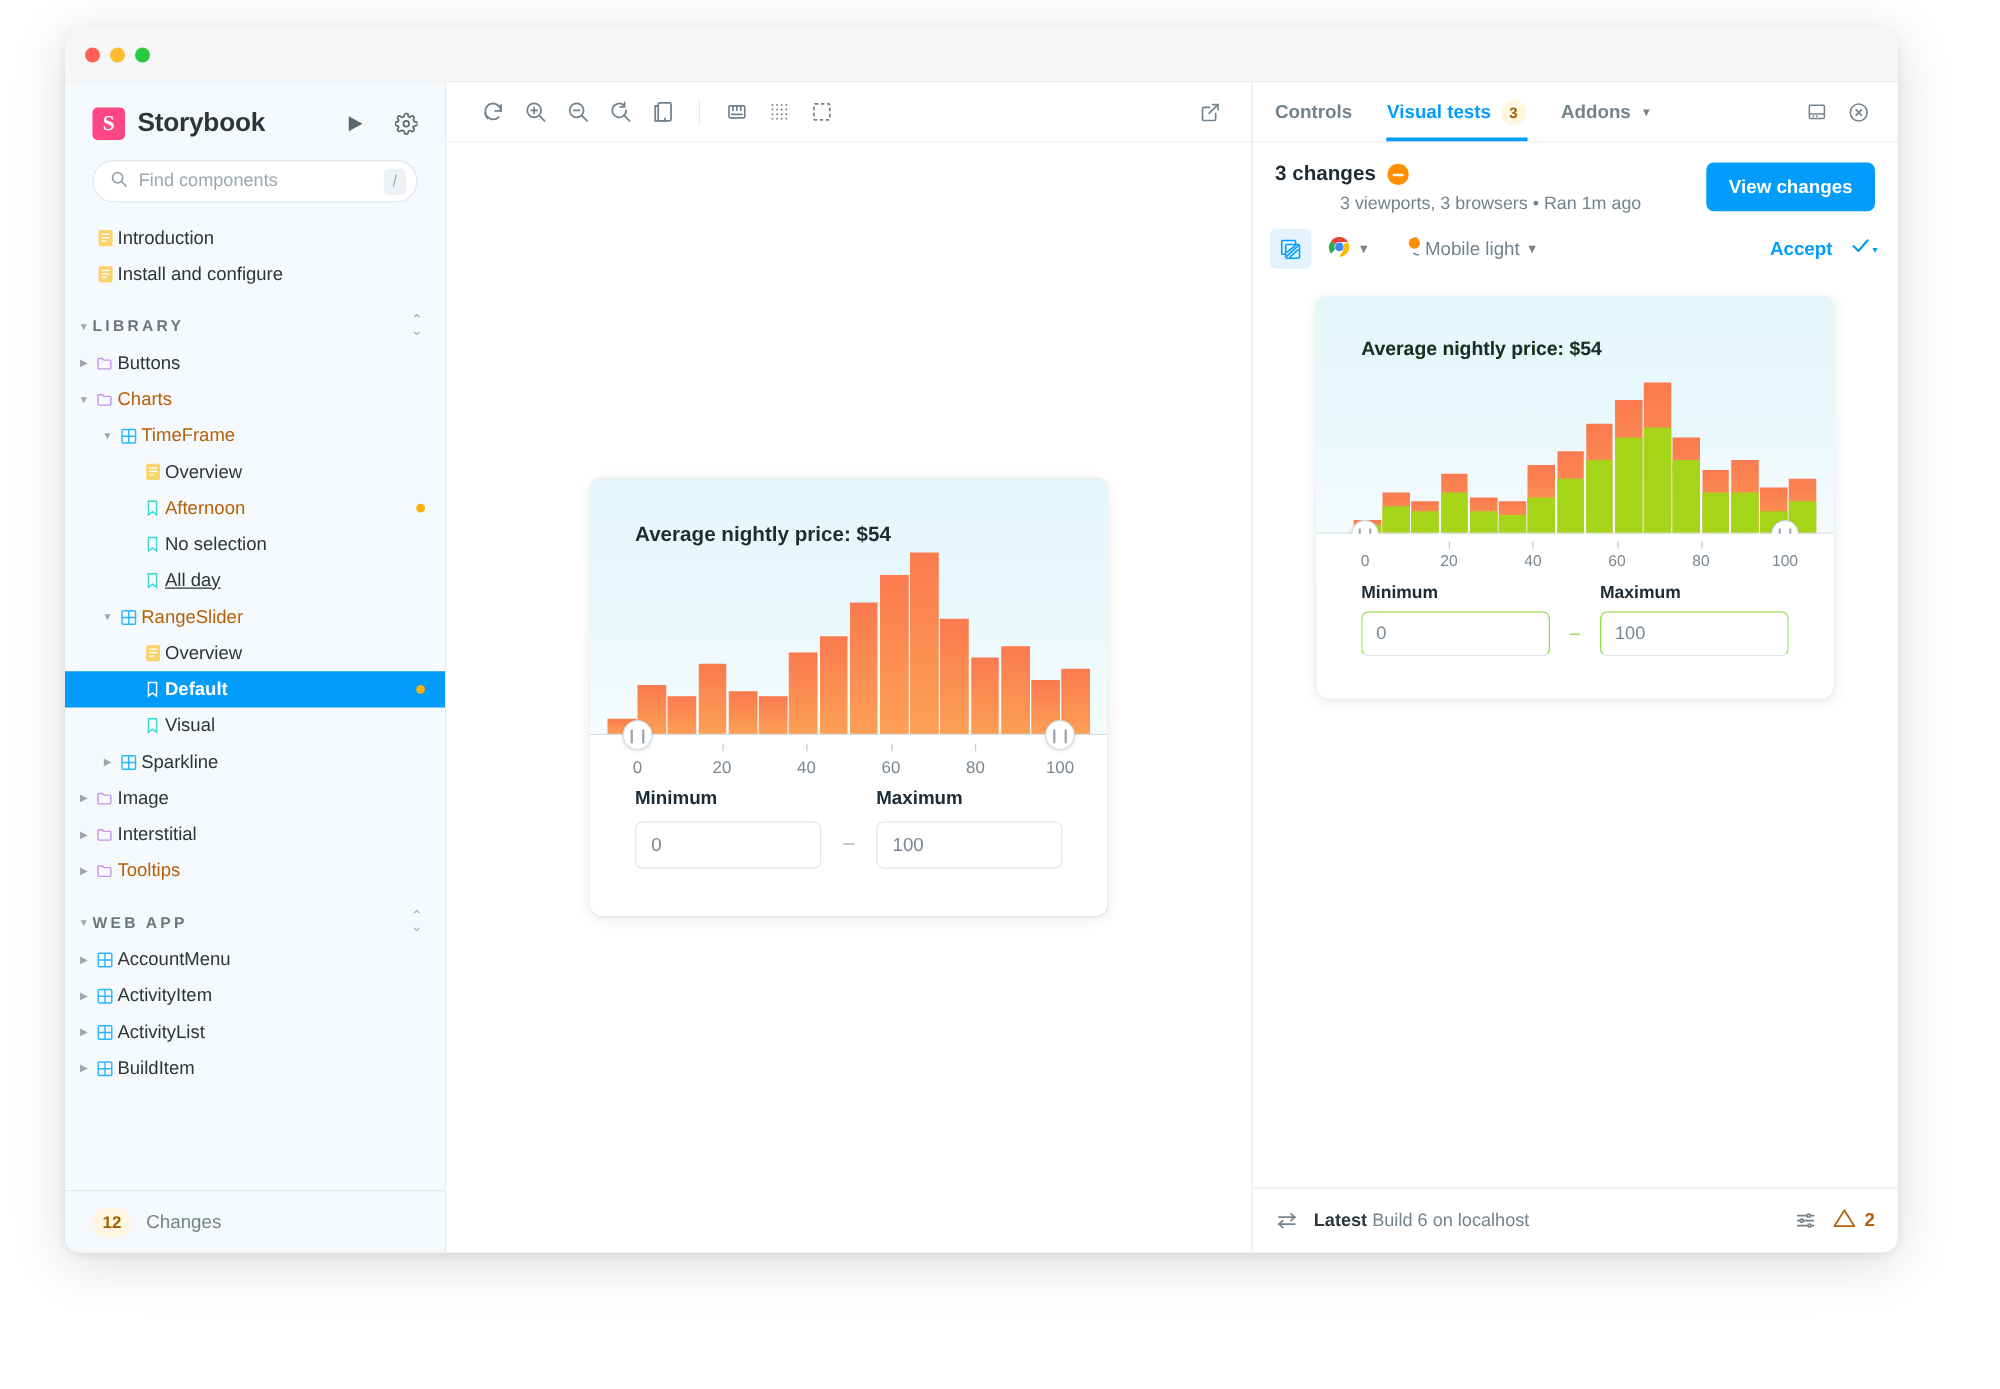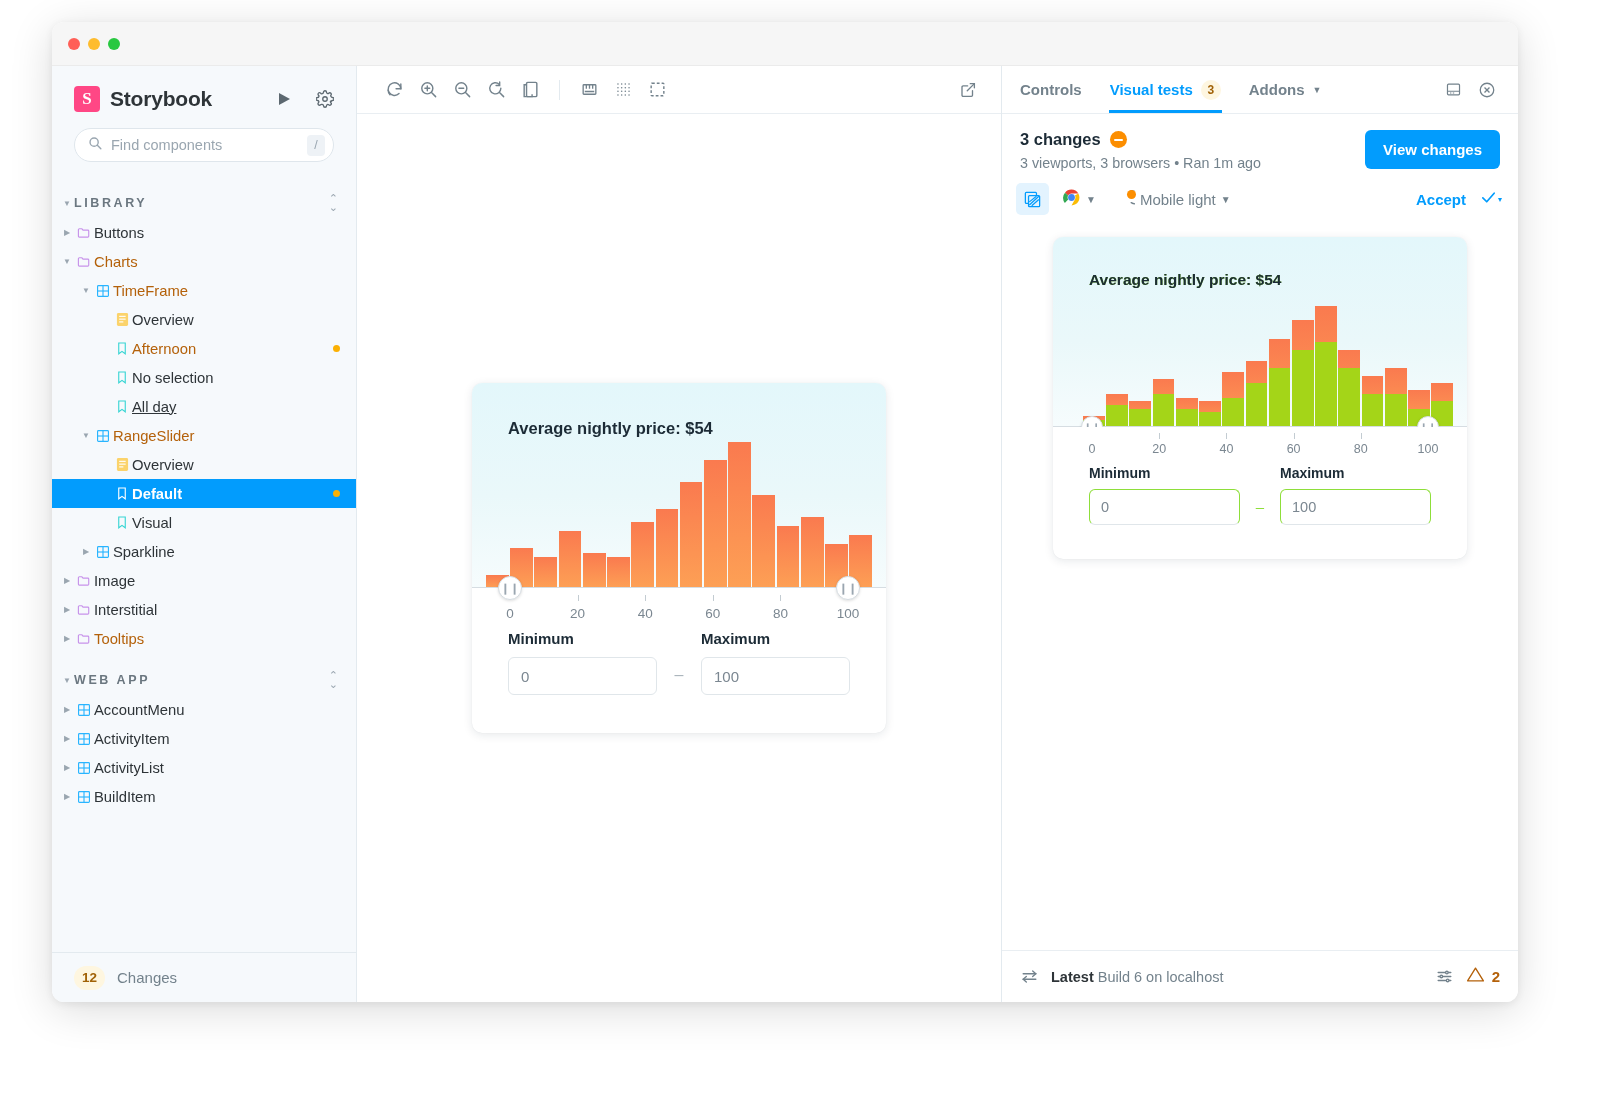--- a/index.html
+++ b/index.html
@@ -213,21 +213,21 @@
     background: #fef6e0; color: #a16207; font-size: 12px; font-weight: bold;
     display: flex; align-items: center; justify-content: center; padding: 0 6px;
   }
   #ptab-spacer { flex: 1; }
   .pico { width: 34px; display: flex; align-items: center; justify-content: center; cursor: pointer; color: #73828c; }
 
   #panel-summary {
     padding: 16px 18px 0 18px;
     display: flex; align-items: flex-start;
   }
-  #summary-text { flex: 1; }
+  #summary-text { flex: 1; text-align: center; }
   #changes-headline {
     font-size: 16.5px; font-weight: bold; color: #1c2b36;
     display: flex; align-items: center; gap: 9px;
   }
   #status-circle {
     width: 17px; height: 17px; border-radius: 50%;
     background: #fc8e00; display: flex; align-items: center; justify-content: center;
   }
   #status-circle::after { content:""; width: 9px; height: 2px; background: #fff; border-radius: 1px; }
   #changes-sub { font-size: 14.3px; color: #73828c; margin-top: 6px; }
@@ -309,20 +309,42 @@
               </svg>
             </span>
             <input id="search-input" value="" placeholder="Find components" style="">
             <span id="slash-key">/</span>
           </div>
         </div>
       </div>
 
       <div id="sb-tree">
 
+        <div class="row" style="padding-left:22px">
+          <span class="ic">
+            <svg width="13" height="15" viewBox="0 0 14 16">
+                <rect x="1" y="1" width="12" height="14" rx="1.5" fill="#fbd36b"></rect>
+                <rect x="3.4" y="4" width="7" height="1.2" fill="#fff"></rect>
+                <rect x="3.4" y="7" width="7" height="1.2" fill="#fff"></rect>
+                <rect x="3.4" y="10" width="4.5" height="1.2" fill="#fff"></rect>
+              </svg>
+          </span>
+          <span class="lbl">Introduction</span>
+        </div>
+        <div class="row" style="padding-left:22px">
+          <span class="ic">
+            <svg width="13" height="15" viewBox="0 0 14 16">
+                <rect x="1" y="1" width="12" height="14" rx="1.5" fill="#fbd36b"></rect>
+                <rect x="3.4" y="4" width="7" height="1.2" fill="#fff"></rect>
+                <rect x="3.4" y="7" width="7" height="1.2" fill="#fff"></rect>
+                <rect x="3.4" y="10" width="4.5" height="1.2" fill="#fff"></rect>
+              </svg>
+          </span>
+          <span class="lbl">Install and configure</span>
+        </div>
 
         <div class="sec-head" style="padding-left:8px">
           <span class="caret">▼</span>
           <span class="sec-lbl">LIBRARY</span>
           <span class="sort-ic">⌃<br>⌄</span>
         </div>
         <div id="lib-items">
             <div class="row" style="padding-left: 8px;">
               <span class="caret">▶</span>
               <span class="ic">

